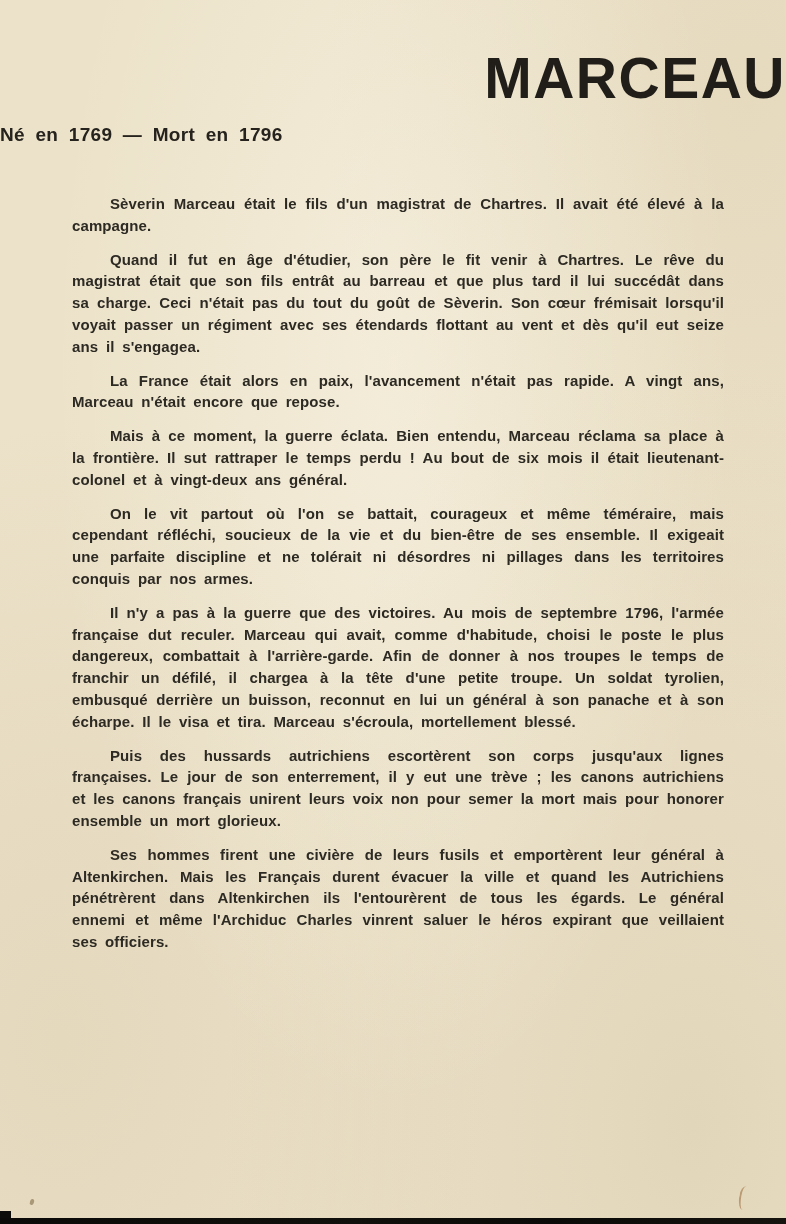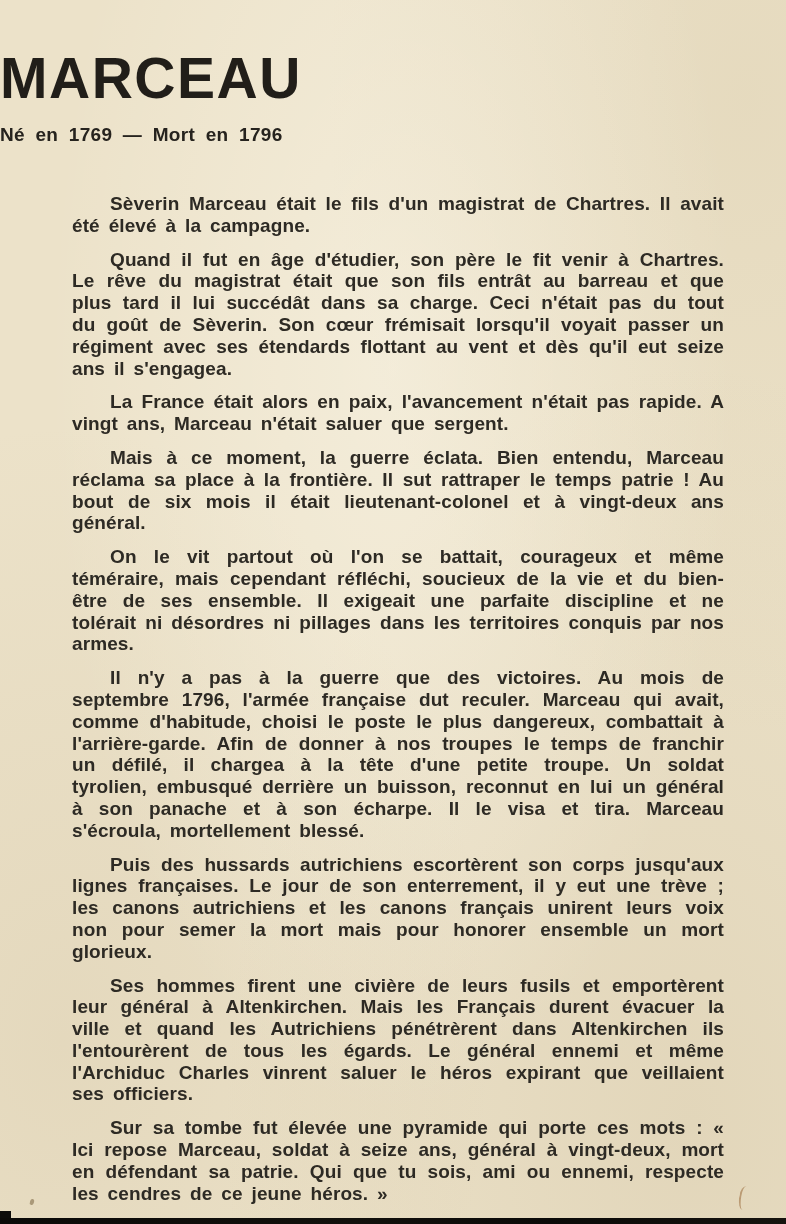--- a/index.html
+++ b/index.html
@@ -13,38 +13,38 @@
     background:
       radial-gradient(ellipse at 50% 30%, rgba(255,252,242,0.40), rgba(255,252,242,0) 62%),
       radial-gradient(ellipse at 88% 92%, rgba(186,166,126,0.20), rgba(186,166,126,0) 48%),
       radial-gradient(ellipse at 8% 85%, rgba(186,166,126,0.16), rgba(186,166,126,0) 42%),
       radial-gradient(ellipse at 95% 8%, rgba(200,182,142,0.18), rgba(200,182,142,0) 40%),
       #ece2c9;
     color: #2d2a24;
   }
   .title {
     margin: 0; padding-top: 50px;
-    text-align: left;
+    text-align: right;
     font-size: 57px; line-height: 1; font-weight: 900;
     letter-spacing: 1.5px; color: #211e19;
   }
   .subtitle {
     margin-top: 17px;
     font-size: 19px; font-weight: 700;
     word-spacing: 5px; letter-spacing: 0.3px;
     color: #26231e;
     color: #26231e;
   }
   .body-text {
     width: 652px;
     margin: 47px 62px 0 72px;
   }
   .body-text p {
     margin: 0 0 12px 0;
-    font-size: 19px; font-weight: 700;
+    font-size: 15px; font-weight: 700;
     line-height: 21.8px;
     text-align: justify;
     text-indent: 38px;
     word-spacing: 3.5px; letter-spacing: 0.1px;
     color: #2d2a24;
   }
   .bottom-edge {
     position: absolute; left: 0; bottom: 0;
     width: 786px; height: 6px;
     background: linear-gradient(90deg, #0b0a08 0%, #12100c 45%, #0b0a08 70%, #16130e 100%);
@@ -74,27 +74,26 @@
 
 <div class="page">
 
   <h1 class="title">MARCEAU</h1>
 
   <div class="subtitle">Né en 1769 — Mort en 1796</div>
 
   <div class="body-text">
     <p>Sèverin Marceau était le fils d'un magistrat de Chartres. Il avait été élevé à la campagne.</p>
     <p>Quand il fut en âge d'étudier, son père le fit venir à Chartres. Le rêve du magistrat était que son fils entrât au barreau et que plus tard il lui succédât dans sa charge. Ceci n'était pas du tout du goût de Sèverin. Son cœur frémisait lorsqu'il voyait passer un régiment avec ses étendards flottant au vent et dès qu'il eut seize ans il s'engagea.</p>
-    <p>La France était alors en paix, l'avancement n'était pas rapide. A vingt ans, Marceau n'était saluer que sergent.</p>
-    <p>Mais à ce moment, la guerre éclata. Bien entendu, Marceau réclama sa place à la frontière. Il sut rattraper le temps patrie ! Au bout de six mois il était lieutenant-colonel et à vingt-deux ans général.</p>
+    <p>La France était alors en paix, l'avancement n'était pas rapide. A vingt ans, Marceau n'était encore que repose.</p>
+    <p>Mais à ce moment, la guerre éclata. Bien entendu, Marceau réclama sa place à la frontière. Il sut rattraper le temps perdu ! Au bout de six mois il était lieutenant-colonel et à vingt-deux ans général.</p>
     <p>On le vit partout où l'on se battait, courageux et même téméraire, mais cependant réfléchi, soucieux de la vie et du bien-être de ses ensemble. Il exigeait une parfaite discipline et ne tolérait ni désordres ni pillages dans les territoires conquis par nos armes.</p>
     <p>Il n'y a pas à la guerre que des victoires. Au mois de septembre 1796, l'armée française dut reculer. Marceau qui avait, comme d'habitude, choisi le poste le plus dangereux, combattait à l'arrière-garde. Afin de donner à nos troupes le temps de franchir un défilé, il chargea à la tête d'une petite troupe. Un soldat tyrolien, embusqué derrière un buisson, reconnut en lui un général à son panache et à son écharpe. Il le visa et tira. Marceau s'écroula, mortellement blessé.</p>
     <p>Puis des hussards autrichiens escortèrent son corps jusqu'aux lignes françaises. Le jour de son enterrement, il y eut une trève ; les canons autrichiens et les canons français unirent leurs voix non pour semer la mort mais pour honorer ensemble un mort glorieux.</p>
     <p>Ses hommes firent une civière de leurs fusils et emportèrent leur général à Altenkirchen. Mais les Français durent évacuer la ville et quand les Autrichiens pénétrèrent dans Altenkirchen ils l'entourèrent de tous les égards. Le général ennemi et même l'Archiduc Charles vinrent saluer le héros expirant que veillaient ses officiers.</p>
-    <p>Sur sa tombe fut élevée une pyramide qui porte ces mots : « Ici repose Marceau, soldat à seize ans, général à vingt-deux, mort en défendant sa patrie. Qui que tu sois, ami ou ennemi, respecte les cendres de ce jeune héros. »</p>
   </div>
 
   <div class="speck"></div>
   <div class="scratch-mark"></div>
   <div class="corner-mark"></div>
   <div class="bottom-edge"></div>
 
 </div>
 
 </body></html>

